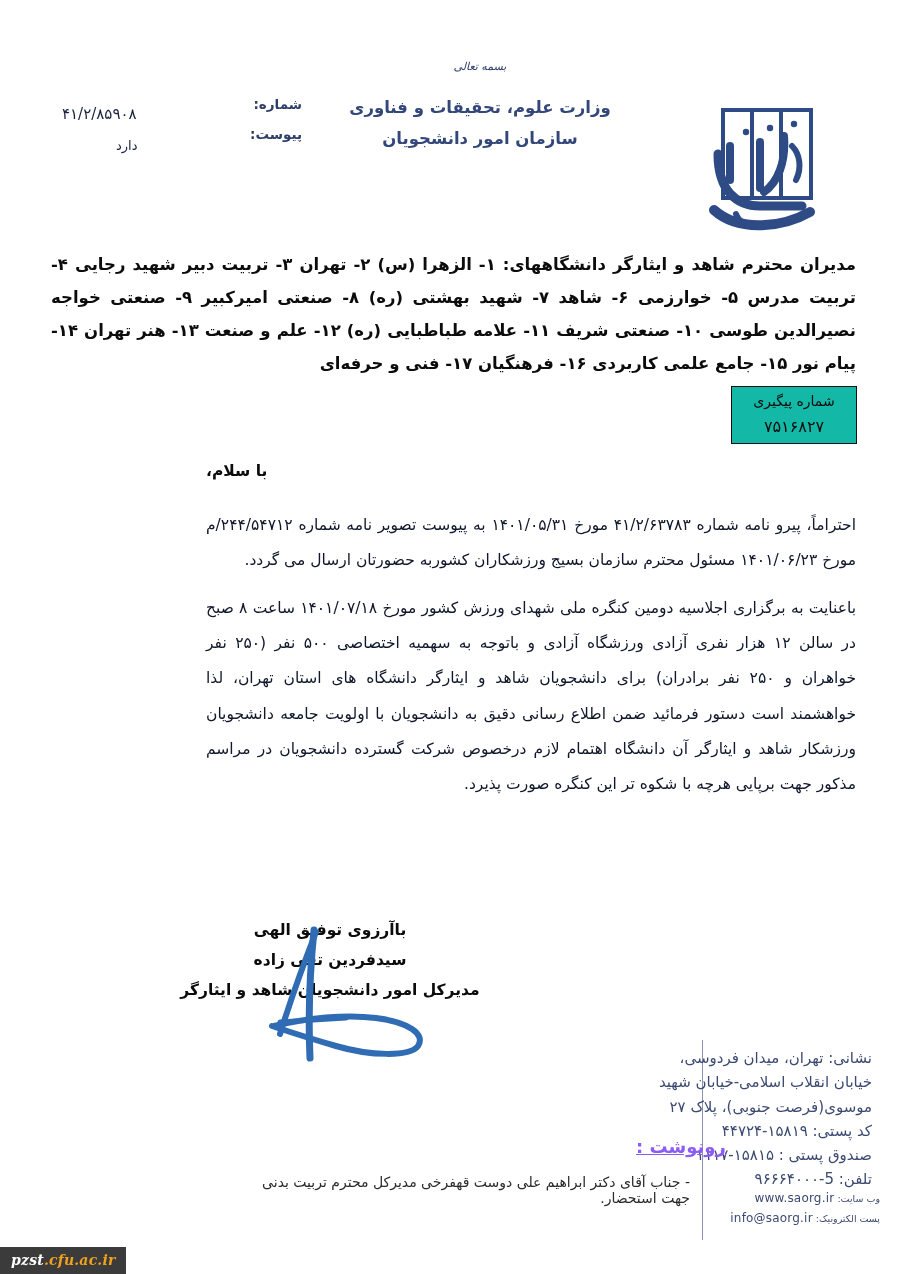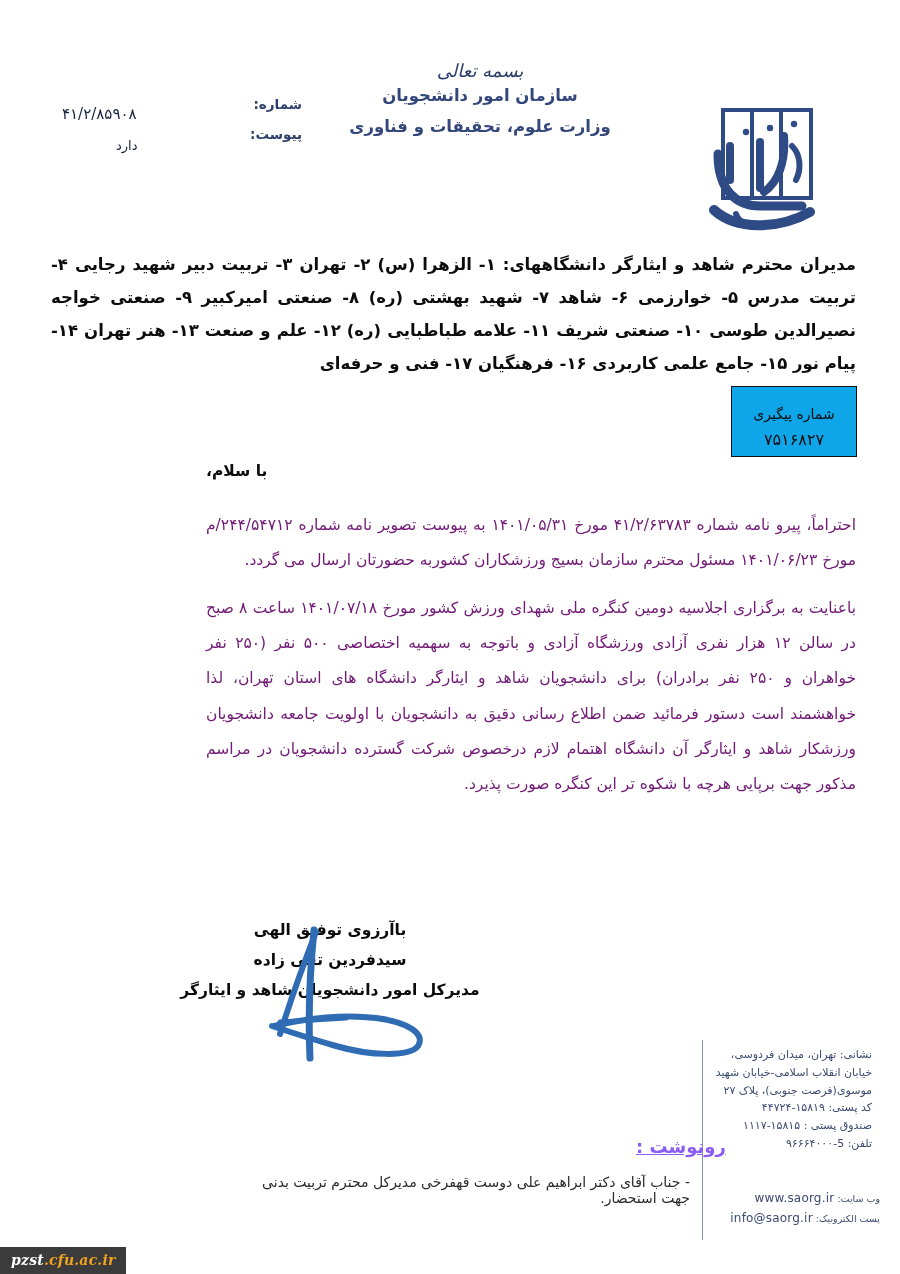--- a/index.html
+++ b/index.html
@@ -70,23 +70,24 @@
   
   .letterhead {
     position: absolute;
     top: 60px;
     left: 330px;
     width: 300px;
     text-align: center;
     color: #283a66;
   }
   .basmalah {
-    font-size: 18px;
+    font-size: 11px;
     font-style: italic;
     color: #2c3d69;
+    margin-bottom: 20px;
     letter-spacing: .5px;
   }
   .ministry-line {
     font-size: 16.5px;
     font-weight: bold;
     color: #33477a;
     line-height: 1.85;
     white-space: nowrap;
   }
 
@@ -114,24 +115,24 @@
     color: #0c0c0c;
   }
 
   
   .tracking-box {
     position: absolute;
     top: 386px;
     left: 731px;
     width: 112px;
     border: 1.4px solid #111;
-    padding: 18px 6px 7px 6px;
+    padding: 5px 6px 7px 6px;
     text-align: center;
     direction: rtl;
-    background: #0ea5e9;
+    background: #14b8a6;
   }
   .tracking-label {
     font-size: 14px;
     color: #0b0b0b;
     white-space: nowrap;
     line-height: 1.4;
   }
   .tracking-value {
     font-size: 16px;
     color: #0b0b0b;
@@ -156,21 +157,21 @@
   .body-text {
     position: absolute;
     top: 508px;
     right: 44px;
     width: 650px;
     direction: rtl;
     text-align: justify;
     text-justify: inter-word;
     font-size: 15.5px;
     line-height: 2.28;
-    color: #701a75;
+    color: #0f172a;
   }
   .body-text p { margin: 0 0 12px 0; }
   .body-text p:last-child { margin-bottom: 0; }
 
   
   .sign-block {
     position: absolute;
     top: 915px;
     left: 175px;
     width: 310px;
@@ -194,21 +195,21 @@
   .sign-ink svg { display: block; width: 100%; height: 100%; }
 
   
   .footer-contact {
     position: absolute;
     top: 1046px;
     left: 712px;
     width: 160px;
     direction: rtl;
     text-align: right;
-    font-size: 11px;
+    font-size: 15px;
     line-height: 1.62;
     color: #3c4a72;
   }
   .footer-contact div { white-space: nowrap; }
   .footer-web {
     position: absolute;
     top: 1188px;
     left: 712px;
     width: 168px;
     direction: rtl;
@@ -296,22 +297,22 @@
     </div>
     <div class="meta-row">
       <span class="meta-label">پیوست:</span>
       <span class="meta-dots"></span>
       <span class="meta-value small">دارد</span>
     </div>
   </div>
 
   <div class="letterhead">
     <div class="basmalah">بسمه تعالی</div>
+    <div class="ministry-line">وزارت علوم، تحقیقات و فناوری</div>
     <div class="ministry-line">سازمان امور دانشجویان</div>
-    <div class="ministry-line">وزارت علوم، تحقیقات و فناوری</div>
   </div>
 
   <div class="emblem">
     <svg viewBox="0 0 122 132" xmlns="http://www.w3.org/2000/svg">
       <rect x="17" y="8" width="88" height="88" fill="none" stroke="#2e4b86" stroke-width="4"></rect>
       <line x1="46" y1="8" x2="46" y2="96" stroke="#2e4b86" stroke-width="4"></line>
       <line x1="75" y1="8" x2="75" y2="96" stroke="#2e4b86" stroke-width="4"></line>
       <path d="M12 52 C12 88, 30 104, 54 104 L96 104" fill="none" stroke="#2e4b86" stroke-width="9" stroke-linecap="round"></path>
       <path d="M24 44 L24 78" fill="none" stroke="#2e4b86" stroke-width="8" stroke-linecap="round"></path>
       <path d="M54 40 L54 86" fill="none" stroke="#2e4b86" stroke-width="8" stroke-linecap="round"></path>

